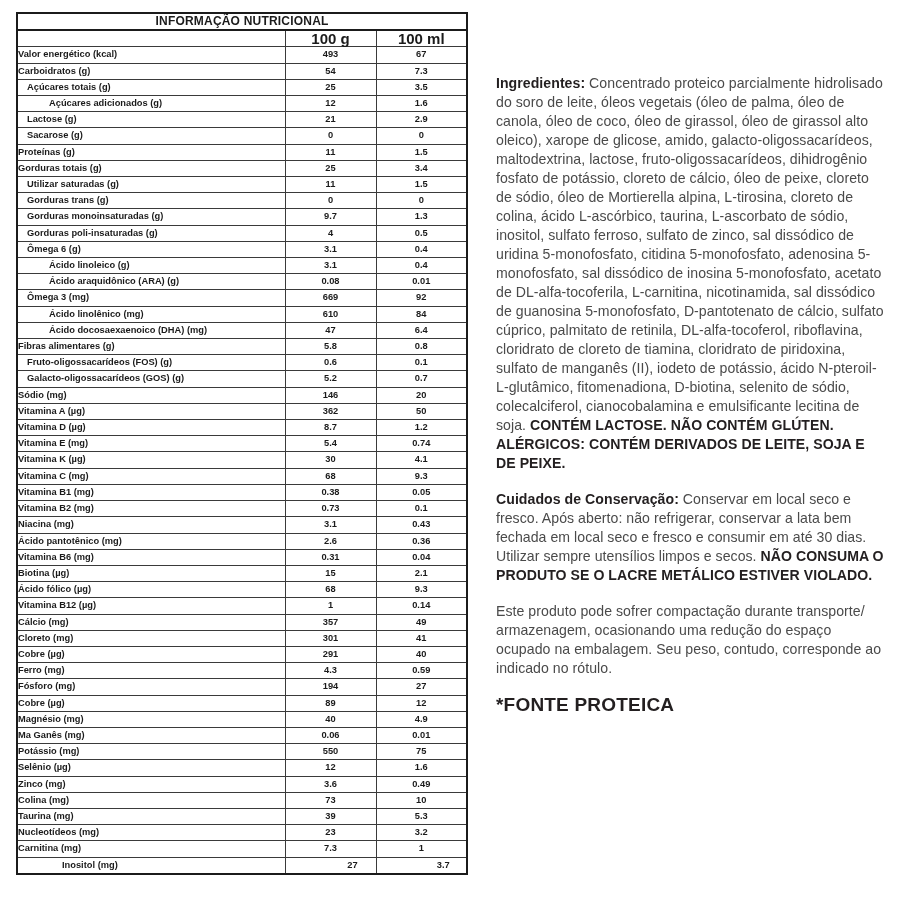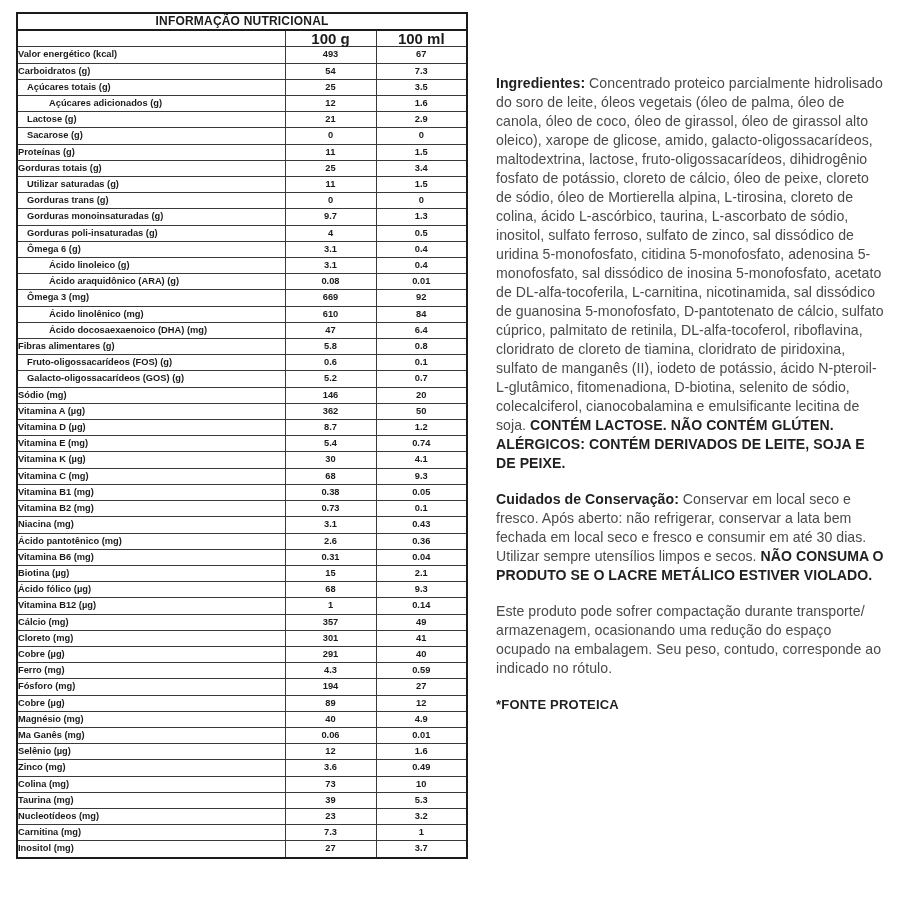--- a/index.html
+++ b/index.html
@@ -73,21 +73,21 @@
     padding-left: 3px;
     white-space: nowrap;
     overflow: hidden;
   }
   td.name.lvl1 { padding-left: 9px; }
   td.name.lvl2 { padding-left: 31px; }
   td.val {
     text-align: center;
   }
   td.val.last { border-right: 2px solid #1b1b1b !important; }
-  tr.lastrow td { border-bottom: 2px solid #1b1b1b !important; }
+  tr.lastrow td { border-bottom: 2px solid #1b1b1b !important; padding-left: 44px; }
 
   
   #info-panel {
     position: absolute;
     left: 486px;
     top: 74px;
     width: 392px;
     font-size: 14.1px;
     line-height: 19px;
     color: #4a4a4a;
@@ -102,21 +102,21 @@
     font-weight: bold;
     color: #231f20;
   }
   .shout {
     font-weight: bold;
     color: #231f20;
   }
   .footnote {
     font-weight: bold;
     color: #231f20;
-    font-size: 13px;
+    font-size: 19px;
     letter-spacing: .2px;
   }
 </style>
 </head>
 <body>
 
 <div id="page">
 
   <div id="nutrition-panel">
     <table class="nut">
@@ -345,20 +345,25 @@
             <td class="name">Magnésio (mg)</td>
             <td class="val">40</td>
             <td class="val last">4.9</td>
           </tr>
           <tr>
             <td class="name">Ma Ganês (mg)</td>
             <td class="val">0.06</td>
             <td class="val last">0.01</td>
           </tr>
           <tr>
+            <td class="name">Potássio (mg)</td>
+            <td class="val">550</td>
+            <td class="val last">75</td>
+          </tr>
+          <tr>
             <td class="name">Selênio (µg)</td>
             <td class="val">12</td>
             <td class="val last">1.6</td>
           </tr>
           <tr>
             <td class="name">Zinco (mg)</td>
             <td class="val">3.6</td>
             <td class="val last">0.49</td>
           </tr>
           <tr>

